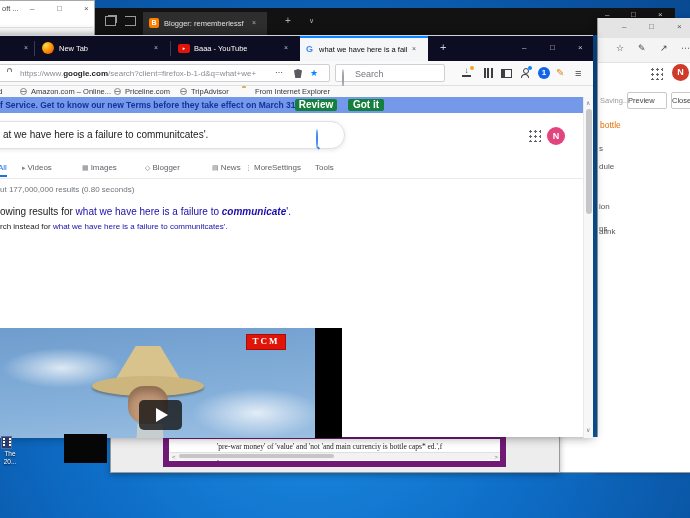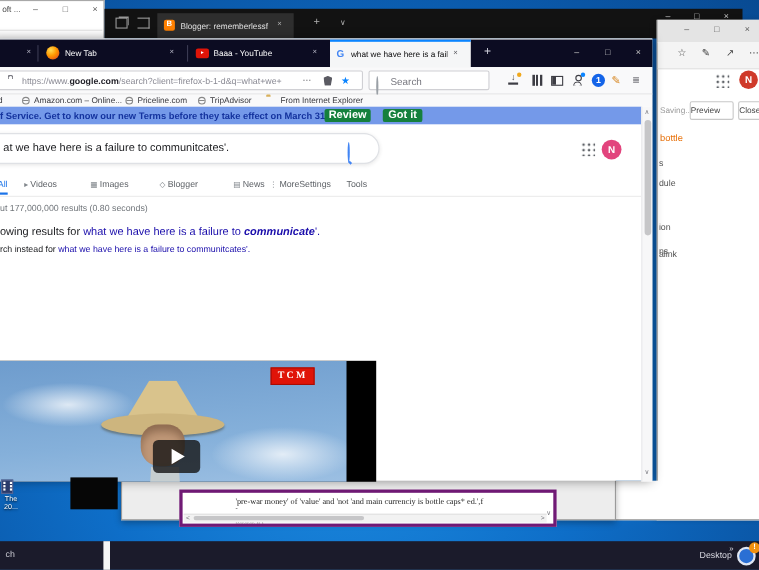--- a/index.html
+++ b/index.html
@@ -22,21 +22,21 @@
   .btitle{left:0;top:0;width:95px;height:20px;background:#e4e4e4;border-bottom:1px solid #d0d0d0;}
   .btool{left:0;top:20px;width:95px;height:24px;background:#f4f4f4;border-bottom:1px solid #e2e2e2;}
   .btool span{color:#444;font-size:9px;}
   .bbtn{height:17px;background:#fff;border:1px solid #c8c8c8;border-radius:2px;
     font-size:7.5px;color:#444;text-align:left;line-height:16px;box-sizing:border-box;}
   .bfrag{font-size:8px;color:#555;}
   .bstrip{left:560px;top:437px;width:130px;height:36px;background:#fff;border-bottom:1px solid #999;box-sizing:border-box;}
   
   .cwin{left:110px;top:428px;width:450px;height:45px;background:#ededed;border:1px solid #9a9a9a;
     box-sizing:border-box;box-shadow:0 2px 6px rgba(0,0,0,.3);}
-  .cbox{left:52px;top:16px;width:343px;height:34px;background:#fff;border:3px solid #701a75;box-sizing:border-box;overflow:hidden;text-align:right;}
+  .cbox{left:52px;top:4px;width:343px;height:34px;background:#fff;border:6px solid #701a75;box-sizing:border-box;overflow:hidden;text-align:right;}
   .ctext{font-family:"Liberation Serif",serif;font-size:7.5px;color:#222;white-space:nowrap;}
   .chsb{left:1px;bottom:1px;width:330px;height:7px;background:#f2f2f2;border-top:1px solid #e0e0e0;}
   
   .ffwin{left:-10px;top:35px;width:603px;height:402px;background:#fff;
     box-shadow:0 0 10px rgba(0,0,0,.45);border-top:1px solid #cfd4da;box-sizing:border-box;}
   .fftabbar{left:0;top:0;width:603px;height:25px;background:#0c0c22;}
   .fftab{top:0;height:25px;box-sizing:border-box;}
   .fftab .t{font-size:7.5px;color:#f9f9fa;}
   .fftab-active{background:#f5f6f7;border-top:2px solid #0a84ff;}
   .fftab-active .t{color:#0c0c0d;}
@@ -295,23 +295,14 @@
     </div>
   </div>
 
   <div class="abs deskicon" style="left:1px;top:436px;">
     <span class="abs" style="left:1px;top:1px;width:2px;height:2px;background:#fff;box-shadow:0 3px 0 #fff,0 6px 0 #fff,6px 0 0 #fff,6px 3px 0 #fff,6px 6px 0 #fff;"></span>
   </div>
   <div class="abs desklabel" style="left:0;top:450px;width:20px;">The</div>
   <div class="abs desklabel" style="left:0;top:458px;width:20px;">20...</div>
   <div class="abs" style="left:64px;top:434px;width:43px;height:29px;background:#060606;"></div>
 
-  <div class="abs taskbar">
-    <span class="abs tbtxt" style="left:5px;top:7px;color:#c8c8d0;">ch</span>
-    <div class="abs" style="left:94px;top:0;width:6px;height:26px;background:#f5f5f5;"></div>
-
-    <span class="abs tbtxt" style="left:636px;top:8px;">Desktop</span>
-    <span class="abs tbtxt" style="left:663px;top:4px;font-size:7px;">»</span>
-    <div class="abs clockic" style="left:670px;top:5px;"></div>
-    <div class="abs alert" style="left:681px;top:1px;">!</div>
-  </div>
 
 </div>
 
 </body></html>

